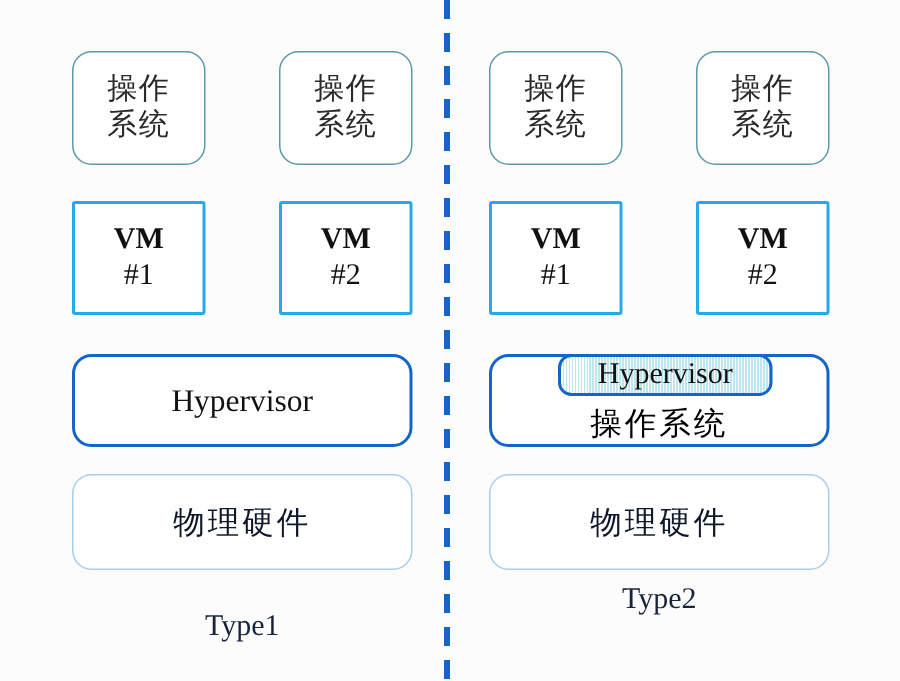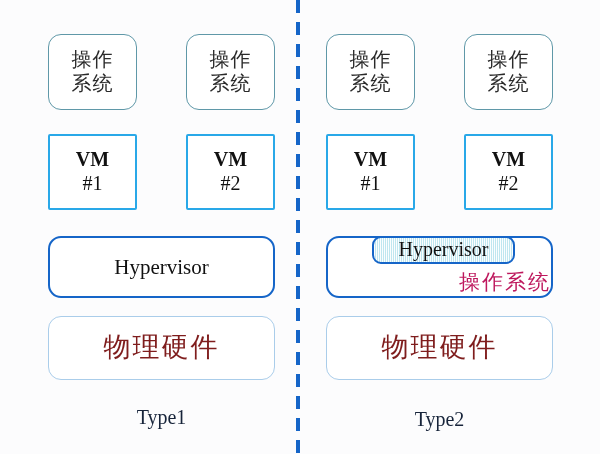--- a/index.html
+++ b/index.html
@@ -79,22 +79,22 @@
     font-family: "Liberation Serif", "DejaVu Serif", serif;
     font-size: 21px;
     color: #111111;
   }
 
   
   .box-hw {
     border: 1.6px solid #aacdea;
     border-radius: 13px;
     font-family: "Liberation Serif", "DejaVu Serif", serif;
-    font-size: 27px;
-    color: #7f1d1d;
+    font-size: 21px;
+    color: #0f172a;
     letter-spacing: 2px;
   }
 
   
   .chip-hyper {
     position: absolute;
     box-sizing: border-box;
     border: 2px solid #1565c8;
     border-radius: 9px;
     display: flex;
@@ -109,24 +109,24 @@
         rgba(255,255,255,0.95) 0px,
         rgba(255,255,255,0.95) 1px,
         rgba(120,200,220,0.0) 1px,
         rgba(120,200,220,0.0) 2px);
   }
 
   .host-os-label {
     position: absolute;
     left: 0;
     right: 0;
-    text-align: right;
+    text-align: center;
     font-family: "Liberation Serif", "DejaVu Serif", serif;
     font-size: 21px;
-    color: #be185d;
+    color: #000000;
     letter-spacing: 2px;
   }
 
   
   .type-label {
     position: absolute;
     text-align: center;
     font-family: "Liberation Serif", "DejaVu Serif", serif;
     font-size: 20px;
     color: #17243a;
@@ -200,16 +200,16 @@
       <div class="chip-hyper" style="left:44px; top:-2px; width:143px; height:28px;">
         <span>Hypervisor</span>
       </div>
       <div class="host-os-label" style="top:32px;">操作系统</div>
     </div>
 
     <div class="box box-hw" style="left:326px; top:316px; width:227px; height:64px;">
       <span>物理硬件</span>
     </div>
 
-    <div class="type-label" style="left:326px; top:408px; width:227px;">Type2</div>
+    <div class="type-label" style="left:326px; top:388px; width:227px;">Type2</div>
   </div>
 
 </div>
 
 </body></html>

